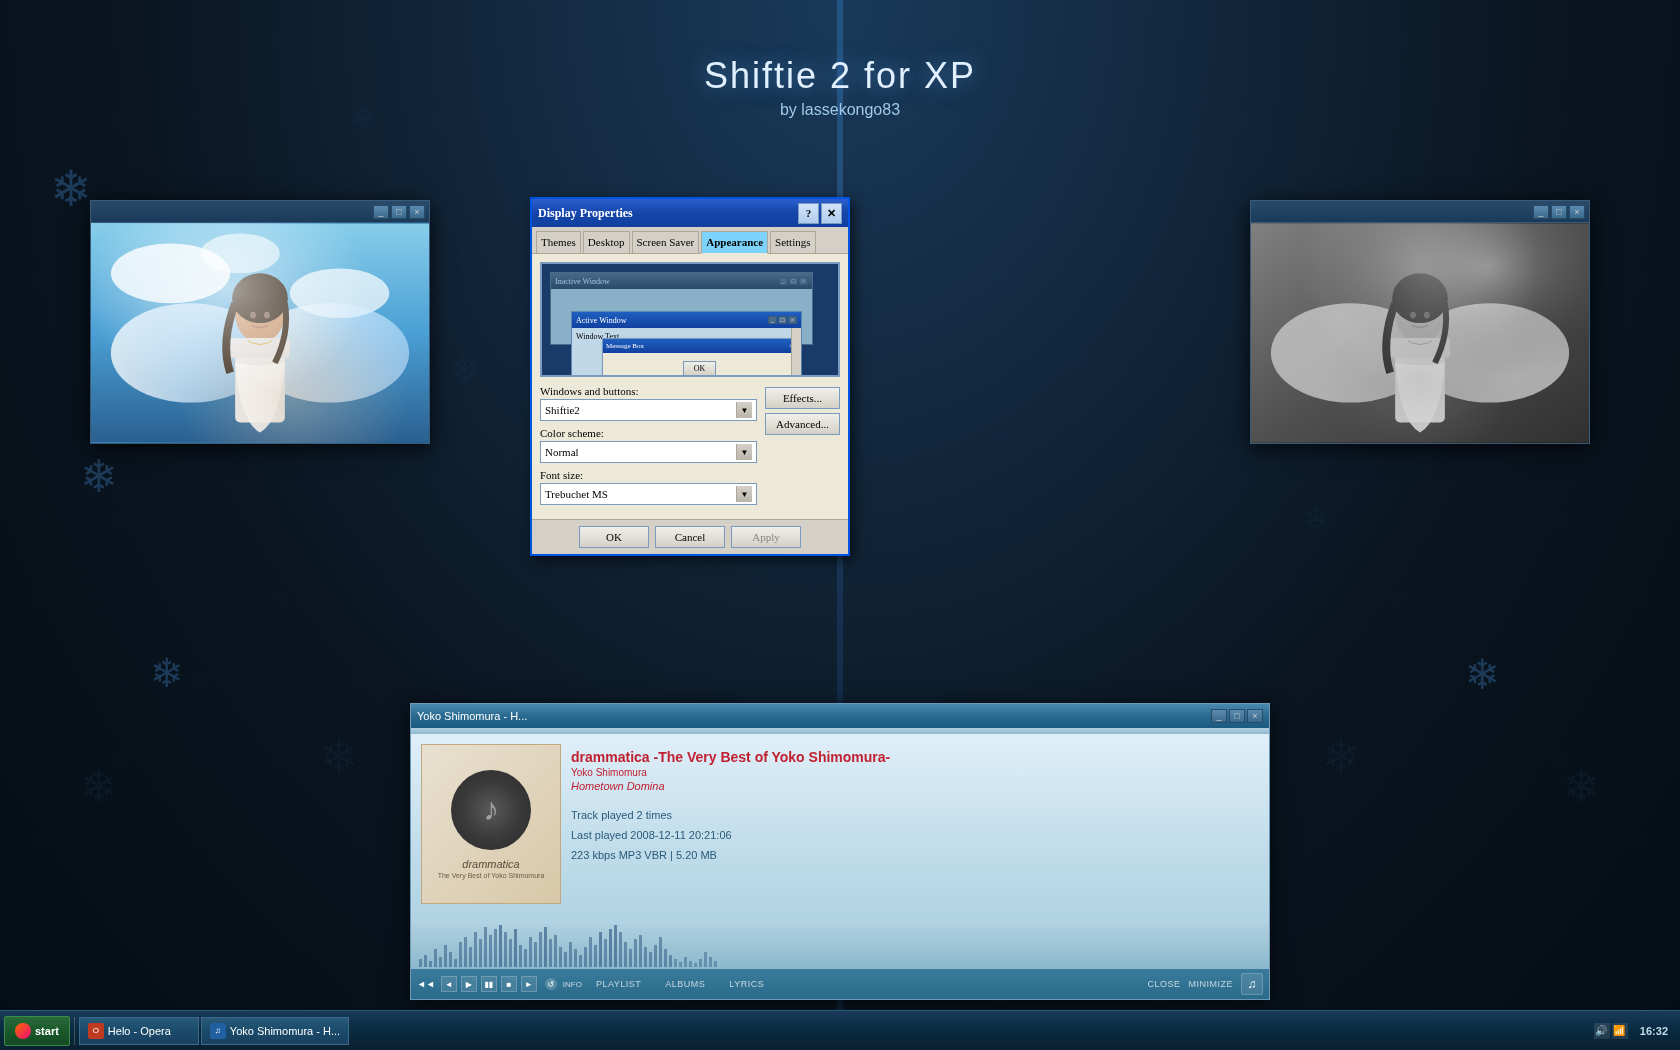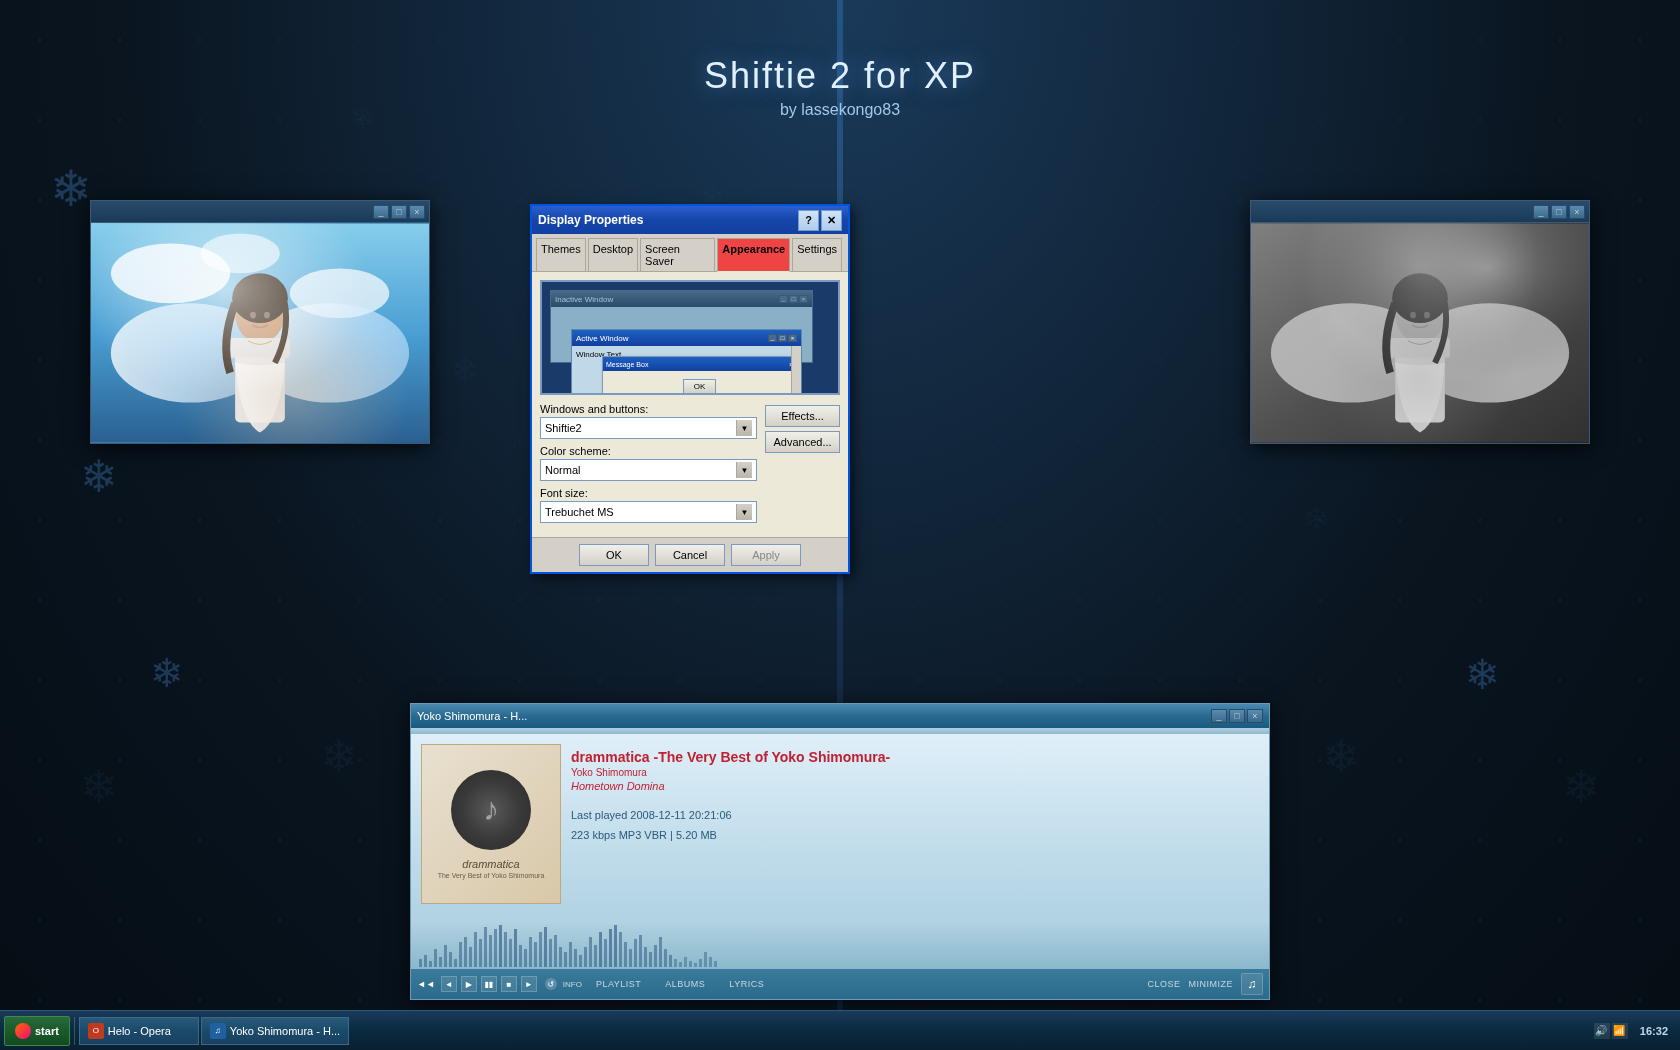--- a/index.html
+++ b/index.html
@@ -150,27 +150,27 @@
       position: absolute;
       top: 0; left: 0; right: 0; bottom: 0;
       background: 
         radial-gradient(ellipse at 50% 20%, rgba(255,255,255,0.3) 0%, transparent 50%),
         radial-gradient(ellipse at 50% 70%, rgba(150,130,120,0.3) 0%, transparent 40%);
     }
 
     
     .display-properties {
       position: absolute;
-      top: 204px;
+      top: 197px;
       left: 530px;
       width: 320px;
       background: #ece9d8;
       border: 2px solid #0054e3;
       box-shadow: 4px 4px 12px rgba(0,0,0,0.6);
-      font-family: Liberation Sans, sans-serif;
+      font-family: Liberation Serif, serif;
       font-size: 11px;
     }
 
     .dialog-titlebar {
       height: 28px;
       background: linear-gradient(180deg, #2a5fcd 0%, #1645aa 50%, #1040a0 100%);
       display: flex;
       align-items: center;
       padding: 0 6px;
       color: white;
@@ -214,21 +214,21 @@
       font-size: 11px;
       cursor: pointer;
       border: 1px solid #aca899;
       border-bottom: none;
       margin-right: 2px;
       background: #d4d0c8;
       color: #000;
     }
 
     .dialog-tab.active {
-      background: #ef4444;
+      background: #7dd3fc;
       border-bottom: 1px solid #ece9d8;
       margin-bottom: -1px;
       padding-bottom: 5px;
       font-weight: bold;
     }
 
     .dialog-content {
       padding: 8px;
       background: #ece9d8;
     }
@@ -989,20 +989,21 @@
             <span>♪</span>
           </div>
           <div class="album-art-name">drammatica</div>
           <div style="font-size:7px;color:#6a5a4a;text-align:center;margin-top:2px;">The Very Best of Yoko Shimomura</div>
         </div>
         <div class="music-info">
           <div class="track-title">drammatica -The Very Best of Yoko Shimomura-</div>
           <div class="track-artist">Yoko Shimomura</div>
           <div class="track-album">Hometown Domina</div>
           <div class="track-stats">
+            <div>Track played 2 times</div>
             <div>Last played 2008-12-11 20:21:06</div>
             <div>223 kbps MP3 VBR | 5.20 MB</div>
           </div>
         </div>
       </div>
 
       <div style="height:45px;background:linear-gradient(180deg,#b0d0e0 0%,#8ab8cc 100%);display:flex;align-items:flex-end;padding:0 8px 2px;gap:2px;overflow:hidden;">
         <div style="height:8px;width:3px;background:rgba(60,100,140,0.6);"></div>
         <div style="height:12px;width:3px;background:rgba(60,100,140,0.6);"></div>
         <div style="height:6px;width:3px;background:rgba(60,100,140,0.6);"></div>

